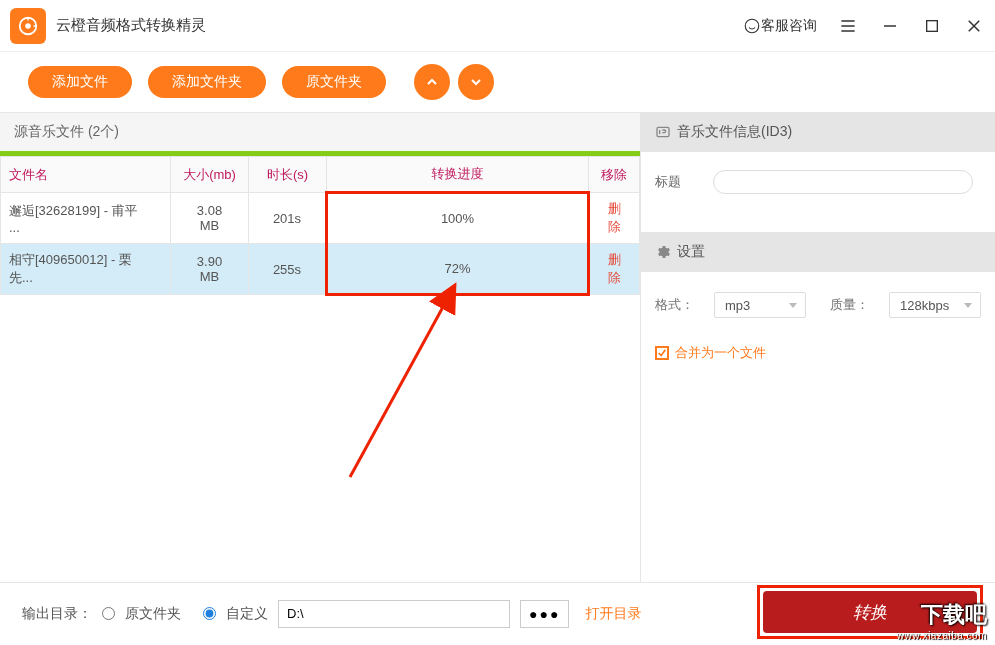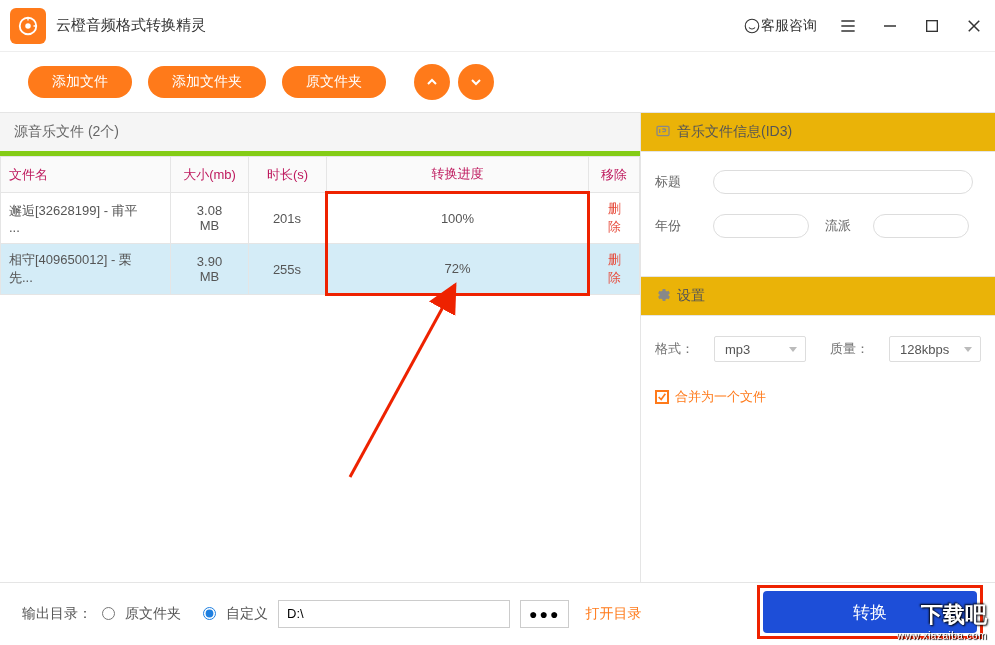--- a/index.html
+++ b/index.html
@@ -30,21 +30,21 @@
 .col-size { width: 78px; }
 .col-dur { width: 78px; }
 .col-prog { width: auto; }
 .col-del { width: 46px; }
 .del-link { color: #e74c3c; cursor: pointer; }
 .prog-highlight { border: 3px solid #e20; }
 
 .arrow-overlay { position: absolute; top: 165px; left: 320px; pointer-events: none; }
 
 .right-panel { width: 355px; border-left: 1px solid #e5e5e5; display: flex; flex-direction: column; }
-.section-hdr { background: #eab308; padding: 10px 14px; font-size: 14px; color: #555; display: flex; align-items: flex-start; gap: 6px; border-top: 1px solid #e5e5e5; border-bottom: 1px solid #e5e5e5; }
+.section-hdr { background: #e5e5e5; padding: 10px 14px; font-size: 14px; color: #555; display: flex; align-items: center; gap: 6px; border-top: 1px solid #e5e5e5; border-bottom: 1px solid #e5e5e5; }
 .id3-body { padding: 18px 14px; }
 .id3-row { display: flex; align-items: center; margin-bottom: 20px; gap: 16px; }
 .id3-label { font-size: 13px; color: #666; width: 42px; }
 .id3-label.narrow { width: 32px; }
 .pill-input { border: 1px solid #ddd; border-radius: 12px; height: 24px; padding: 0 10px; font-size: 12px; }
 .w-long { width: 260px; }
 .w-short { width: 96px; }
 
 .settings-body { padding: 20px 14px; }
 .set-row { display: flex; align-items: center; gap: 20px; margin-bottom: 26px; }
@@ -54,21 +54,21 @@
 .checkbox-row { display: flex; align-items: center; gap: 6px; font-size: 13px; color: #ff7a1a; }
 .chk { width: 14px; height: 14px; border: 2px solid #ff7a1a; display: flex; align-items: center; justify-content: center; }
 .chk svg { stroke: #ff7a1a; }
 
 .bottombar { height: 62px; border-top: 1px solid #e5e5e5; display: flex; align-items: center; padding: 0 22px; gap: 10px; }
 .bottombar label { font-size: 14px; color: #555; }
 .radio { width: 13px; height: 13px; accent-color: #1e7fe0; }
 .path-input { border: 1px solid #ccc; height: 28px; padding: 0 8px; font-size: 13px; width: 232px; }
 .dots-btn { border: 1px solid #ccc; background: #fff; height: 28px; padding: 0 8px; font-size: 14px; font-weight: bold; cursor: pointer; letter-spacing: 2px; }
 .open-dir { color: #ff7a1a; font-size: 14px; cursor: pointer; margin-left: 6px; }
-.convert-btn { position: absolute; right: 18px; bottom: 12px; background: #1d4ed8; color: #fff; border: none; border-radius: 4px; width: 214px; height: 42px; font-size: 17px; cursor: pointer; }
+.convert-btn { position: absolute; right: 18px; bottom: 12px; background: #b91c1c; color: #fff; border: none; border-radius: 4px; width: 214px; height: 42px; font-size: 17px; cursor: pointer; font-style: italic; }
 .convert-frame { position: absolute; right: 12px; bottom: 6px; width: 226px; height: 54px; border: 3px solid #e20; pointer-events: none; }
 
 .watermark { position: absolute; right: 8px; bottom: 4px; text-align: right; color: #fff; font-family: Arial; }
 .watermark .big { font-size: 22px; font-weight: bold; text-shadow: 1px 1px 2px #000, -1px -1px 2px #000; }
 .watermark .small { font-size: 10px; text-shadow: 1px 1px 1px #000; letter-spacing: 0.5px; }
 </style>
 </head>
 <body>
 
 <div class="titlebar">
@@ -175,26 +175,20 @@
           <rect x="3" y="5" width="18" height="14" rx="2"></rect>
           <path d="M7 9v6M11 9h3a2 2 0 010 4h-3"></path>
         </svg>
       <span>音乐文件信息(ID3)</span>
     </div>
     <div class="id3-body">
       <div class="id3-row">
         <span class="id3-label">标题</span>
         <input class="pill-input w-long" value="" style="">
       </div>
-      <div class="id3-row">
-        <span class="id3-label">年份</span>
-        <input class="pill-input w-short" value="" style="">
-        <span class="id3-label narrow">流派</span>
-        <input class="pill-input w-short" value="" style="">
-      </div>
     </div>
 
     <div class="section-hdr">
       <svg width="16" height="16" viewBox="0 0 24 24" fill="#888">
           <path d="M12 8a4 4 0 100 8 4 4 0 000-8zm8.4 4a6.5 6.5 0 00-.1-1.2l2.1-1.6-2-3.4-2.5 1a6.7 6.7 0 00-2-1.2l-.4-2.6h-4l-.4 2.6a6.7 6.7 0 00-2 1.2l-2.5-1-2 3.4 2.1 1.6a6.5 6.5 0 000 2.4l-2.1 1.6 2 3.4 2.5-1a6.7 6.7 0 002 1.2l.4 2.6h4l.4-2.6a6.7 6.7 0 002-1.2l2.5 1 2-3.4-2.1-1.6c.1-.4.1-.8.1-1.2z"></path>
         </svg>
       <span>设置</span>
     </div>
     <div class="settings-body">
       <div class="set-row">

